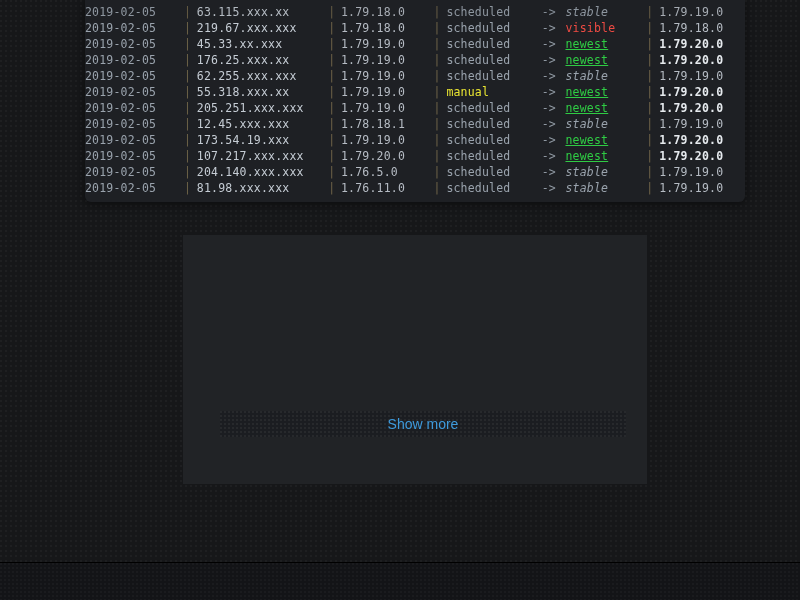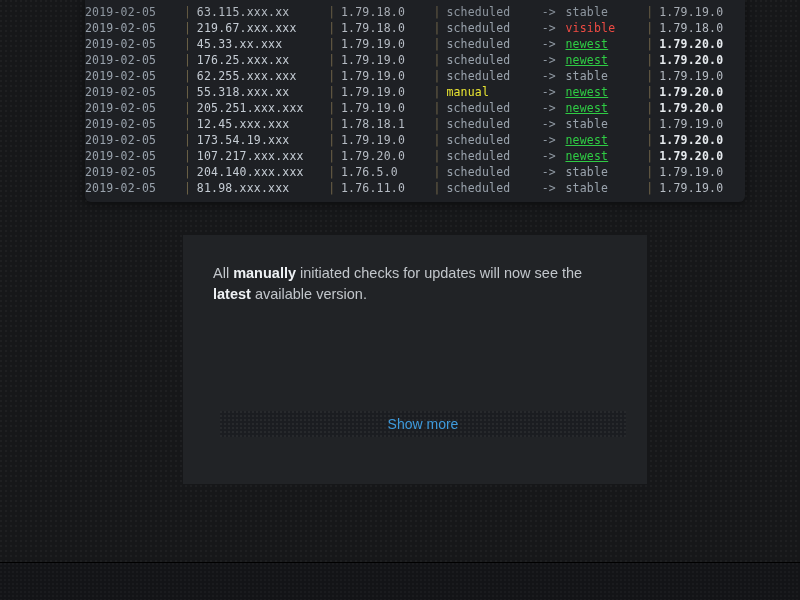--- a/index.html
+++ b/index.html
@@ -50,21 +50,21 @@
   .c-ip     { color: #c5ccd4; width: 138px; }
   .c-ver    { color: #b6bcc4; width: 102px; }
   .c-type   { color: #9aa3ad; width: 100px; }
   .c-arrow  { color: #8f98a2; width: 46px; text-align: center; }
   .c-chan   { color: #9aa3ad; width: 92px; }
   .c-latest { color: #b6bcc4; width: 100px; }
 
   .chan-newest   { color: #2fcc44; text-decoration: underline; }
   .chan-symantec { color: #ef4b43; }
   .chan-manual   { color: #e9e531; }
-  .chan-stable   { color: #9aa3ad; }
+  .chan-stable   { color: #9aa3ad; font-style: italic; }
   .ver-hi        { color: #e6eaee; font-weight: bold; }
 
   
   #info-card {
     position: absolute;
     left: 183px;
     top: 235px;
     width: 464px;
     height: 249px;
     background: #212326;
@@ -276,21 +276,20 @@
           <td class="c-chan chan-stable">stable</td>
           <td class="c-sep">|</td>
           <td class="c-latest">1.79.19.0</td>
         </tr>
       </tbody>
   </table>
 </div>
 
 <div id="info-card">
 
-  <p class="card-paragraph"><span>All </span><b>manually</b><span> initiated checks for updates will now see the </span><b>latest</b><span> available version.</span></p>
 
 
   <div id="show-more-bar">
     <a id="show-more-link" href="#">Show more</a>
   </div>
 </div>
 
 <div id="bottom-divider"></div>
 <div id="bottom-section"></div>
 

